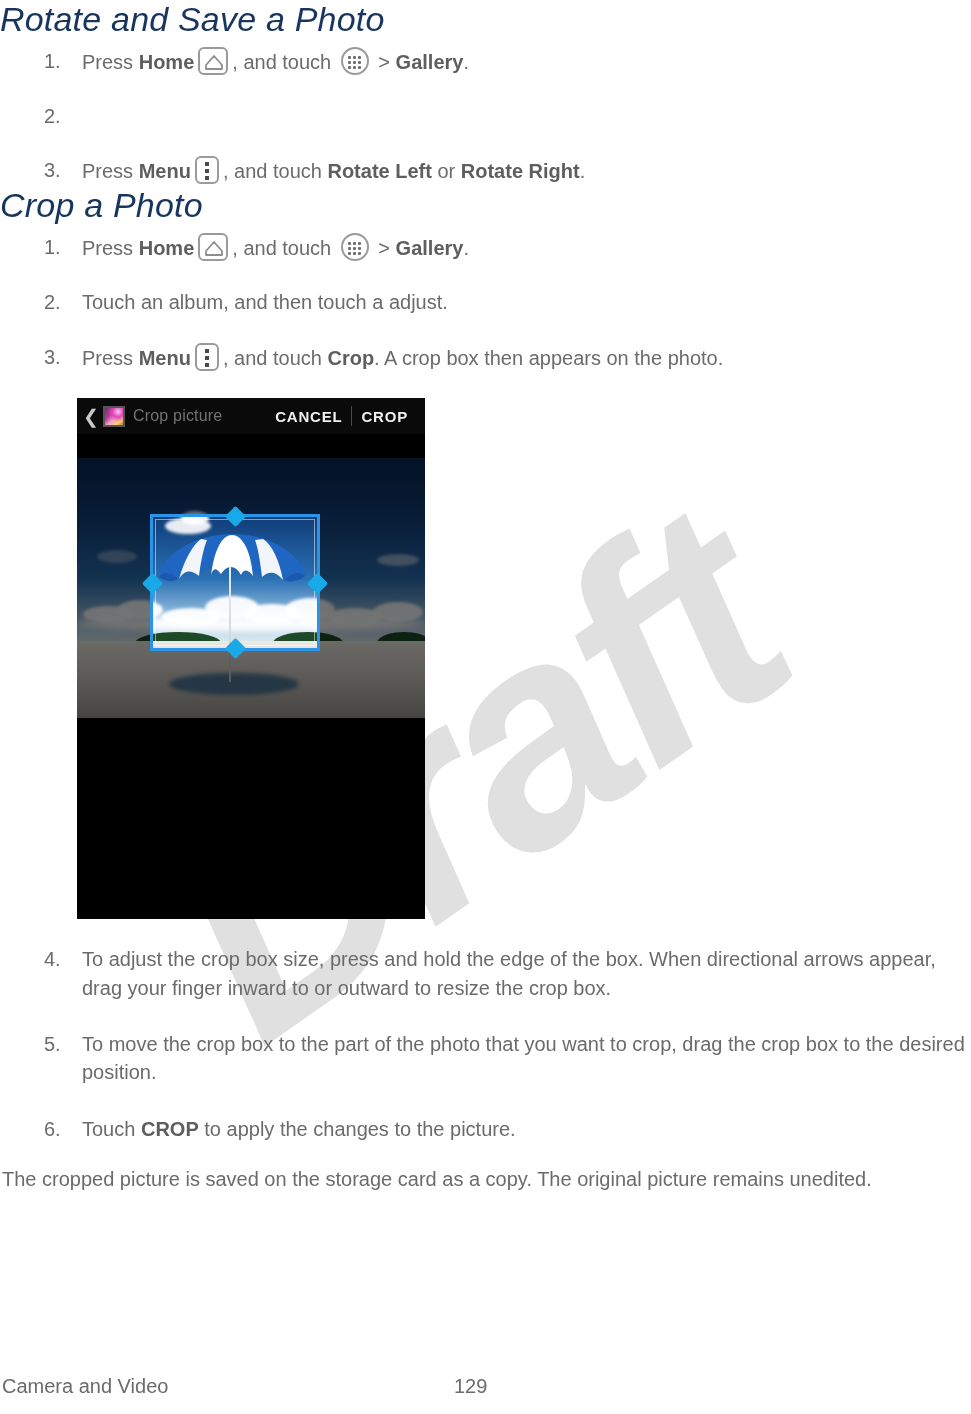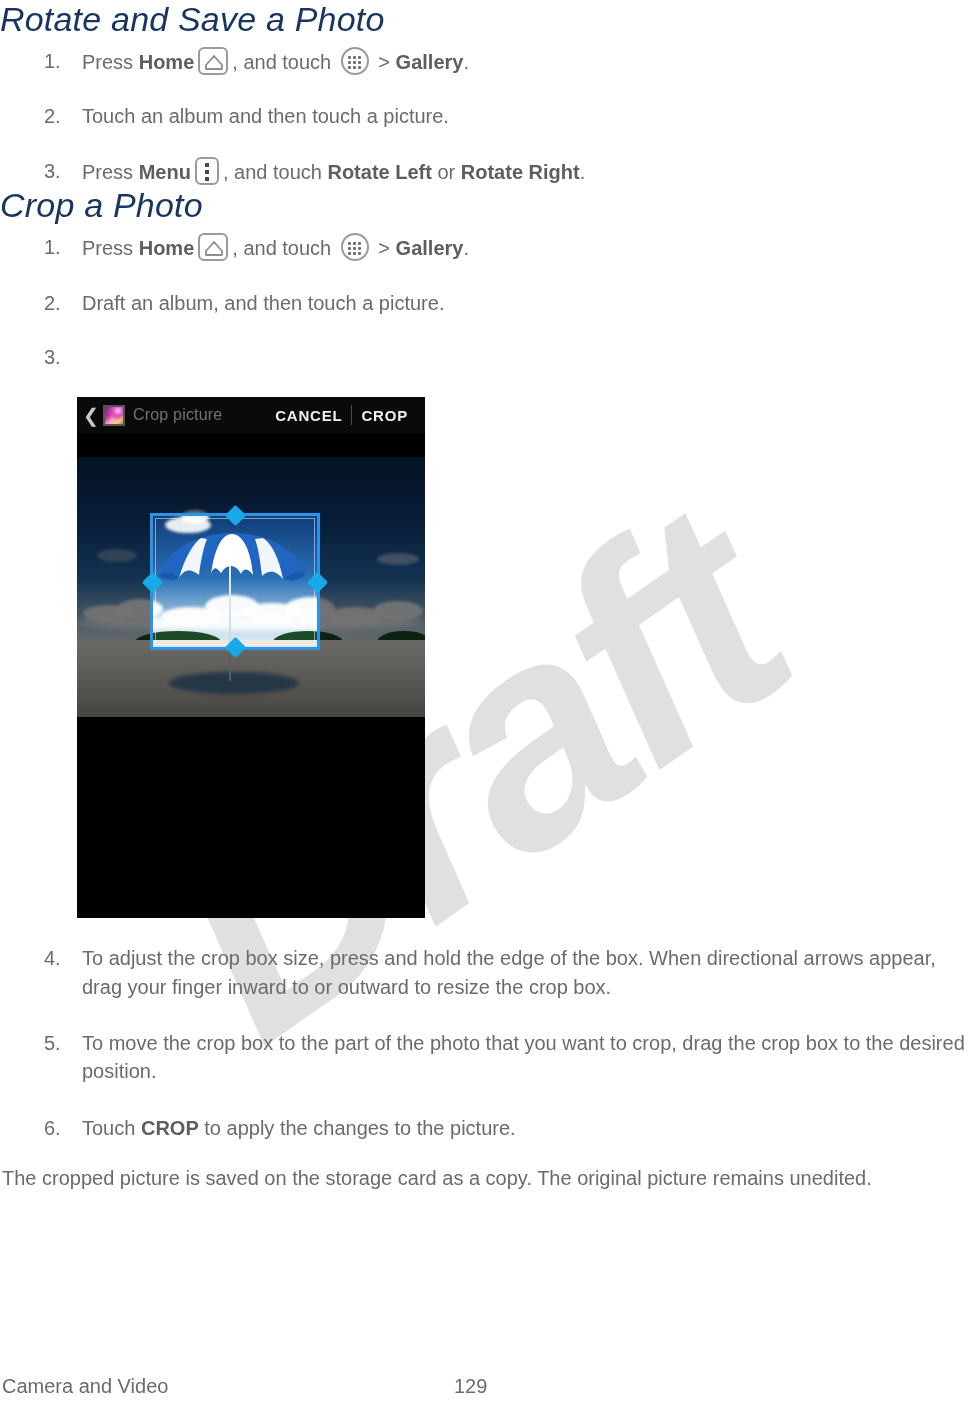--- a/index.html
+++ b/index.html
@@ -353,21 +353,20 @@
               <i></i>
               <i></i>
               <i></i>
               <i></i>
               <i></i>
             </span></span><span> &gt; </span><b>Gallery</b><span>.</span></span>
     </li>
 
     <li class="step-gap">
       <span class="num">2.</span>
-      <span>Touch an album and then touch a picture.</span>
     </li>
 
     <li class="step-gap">
       <span class="num">3.</span>
       <span><span>Press </span><b>Menu</b><span class="ico ico-menu"><span class="mdots">
               <i></i>
               <i></i>
               <i></i>
             </span></span><span>, and touch </span><b>Rotate Left</b><span> or </span><b>Rotate Right</b><span>.</span></span>
     </li>
@@ -388,25 +387,30 @@
               <i></i>
               <i></i>
               <i></i>
               <i></i>
               <i></i>
             </span></span><span> &gt; </span><b>Gallery</b><span>.</span></span>
     </li>
 
     <li class="step-gap">
       <span class="num">2.</span>
-      <span>Draft an album, and then touch a picture.</span>
+      <span>Touch an album, and then touch a adjust.</span>
     </li>
 
     <li class="step-gap">
       <span class="num">3.</span>
+      <span><span>Press </span><b>Menu</b><span class="ico ico-menu"><span class="mdots">
+              <i></i>
+              <i></i>
+              <i></i>
+            </span></span><span>, and touch </span><b>Crop</b><span>. A crop box then appears on the photo.</span></span>
     </li>
   </ol>
 
   <div id="figure">
 
     <div id="actionbar">
       <span class="back-chevron">❮</span>
       <span class="gallery-ico"></span>
       <span class="title">Crop picture</span>
       <span class="btn">CANCEL</span>

